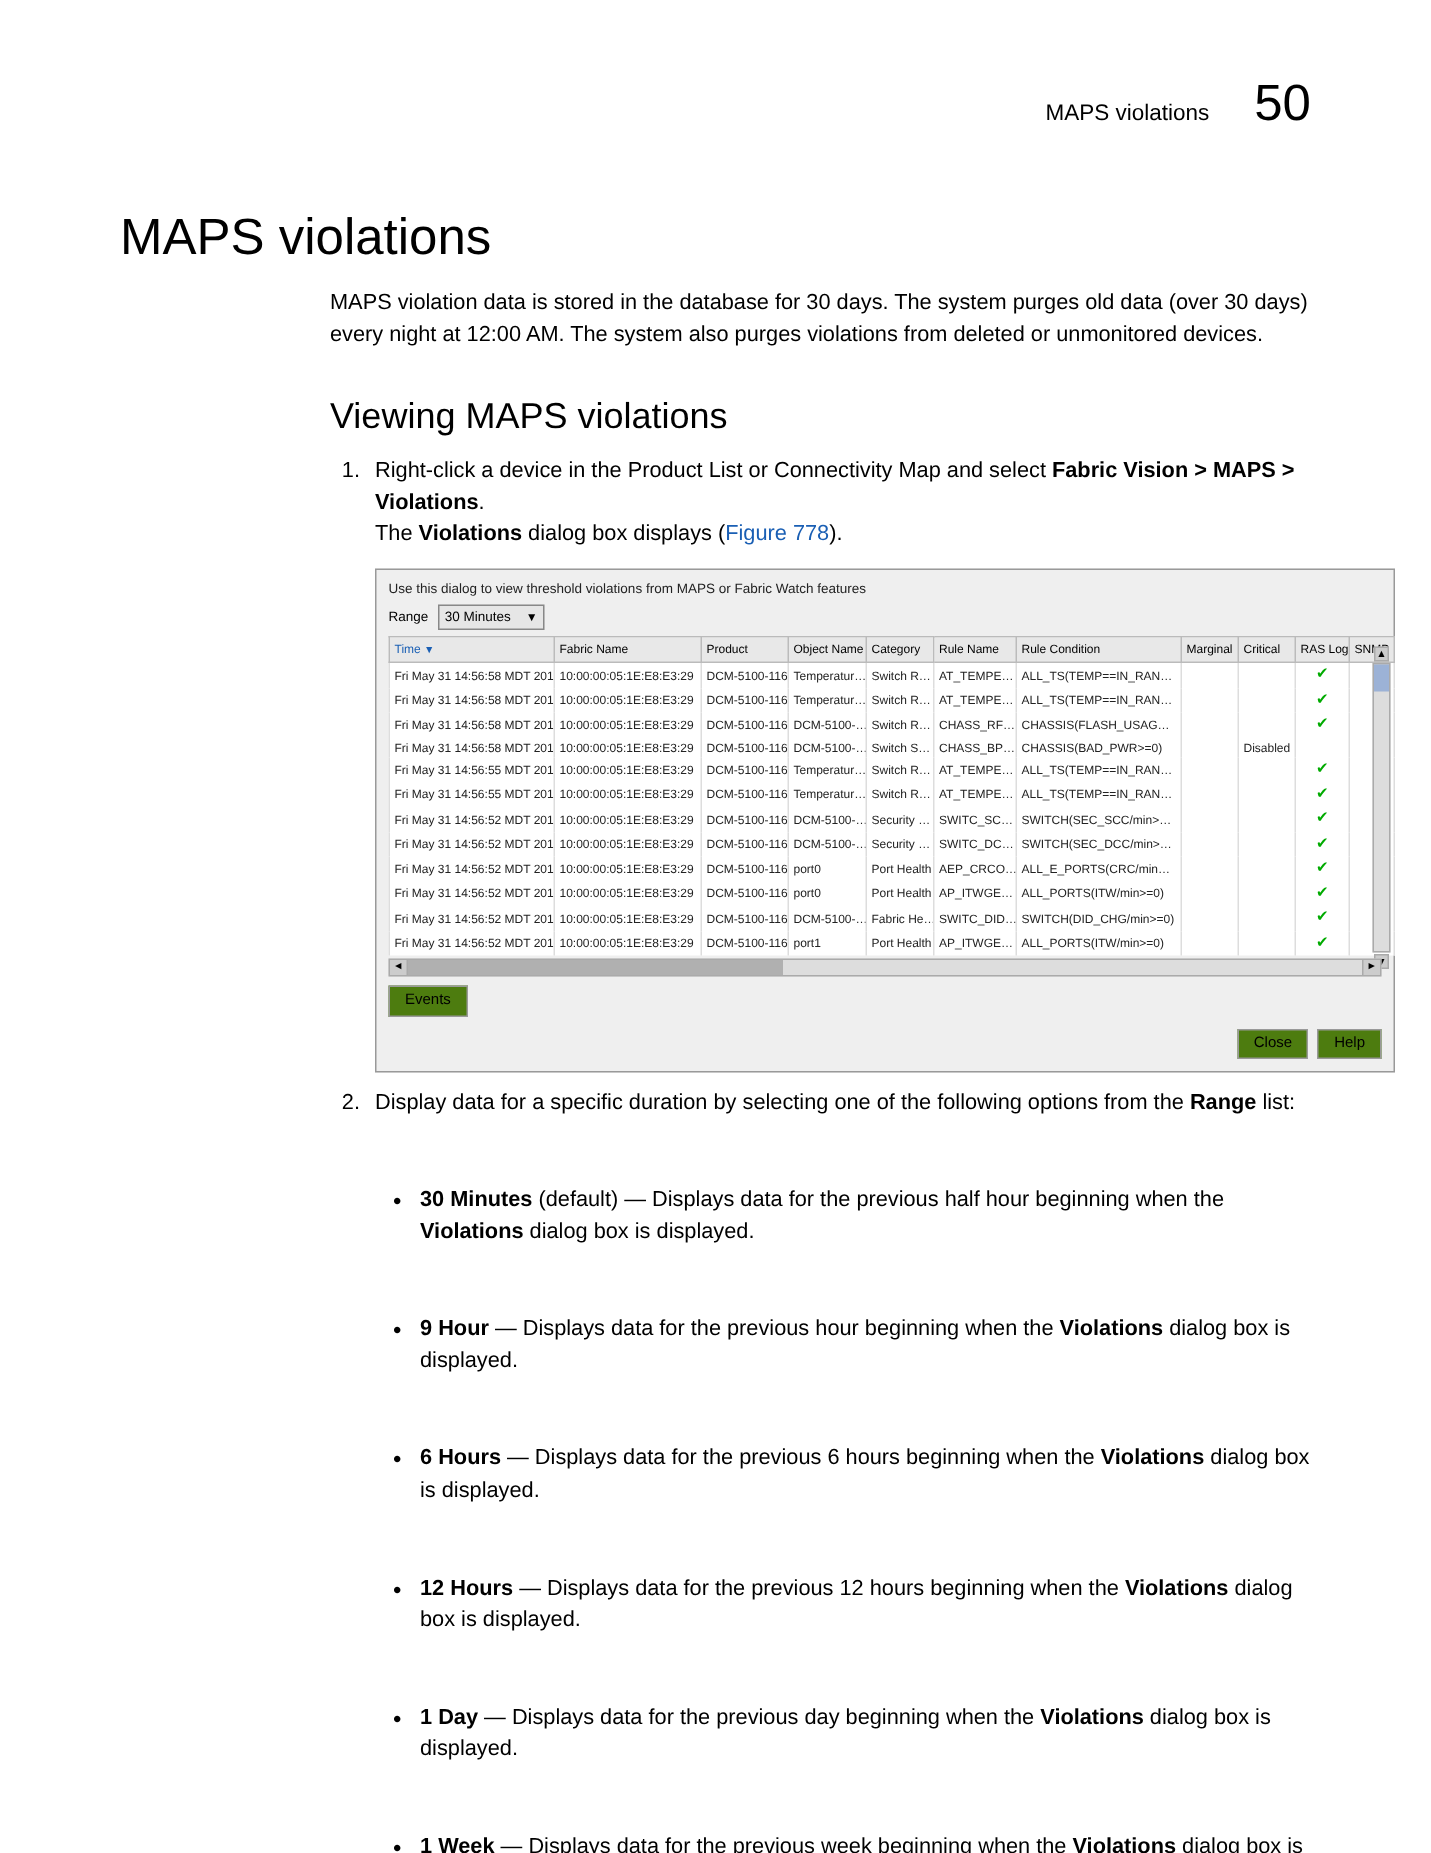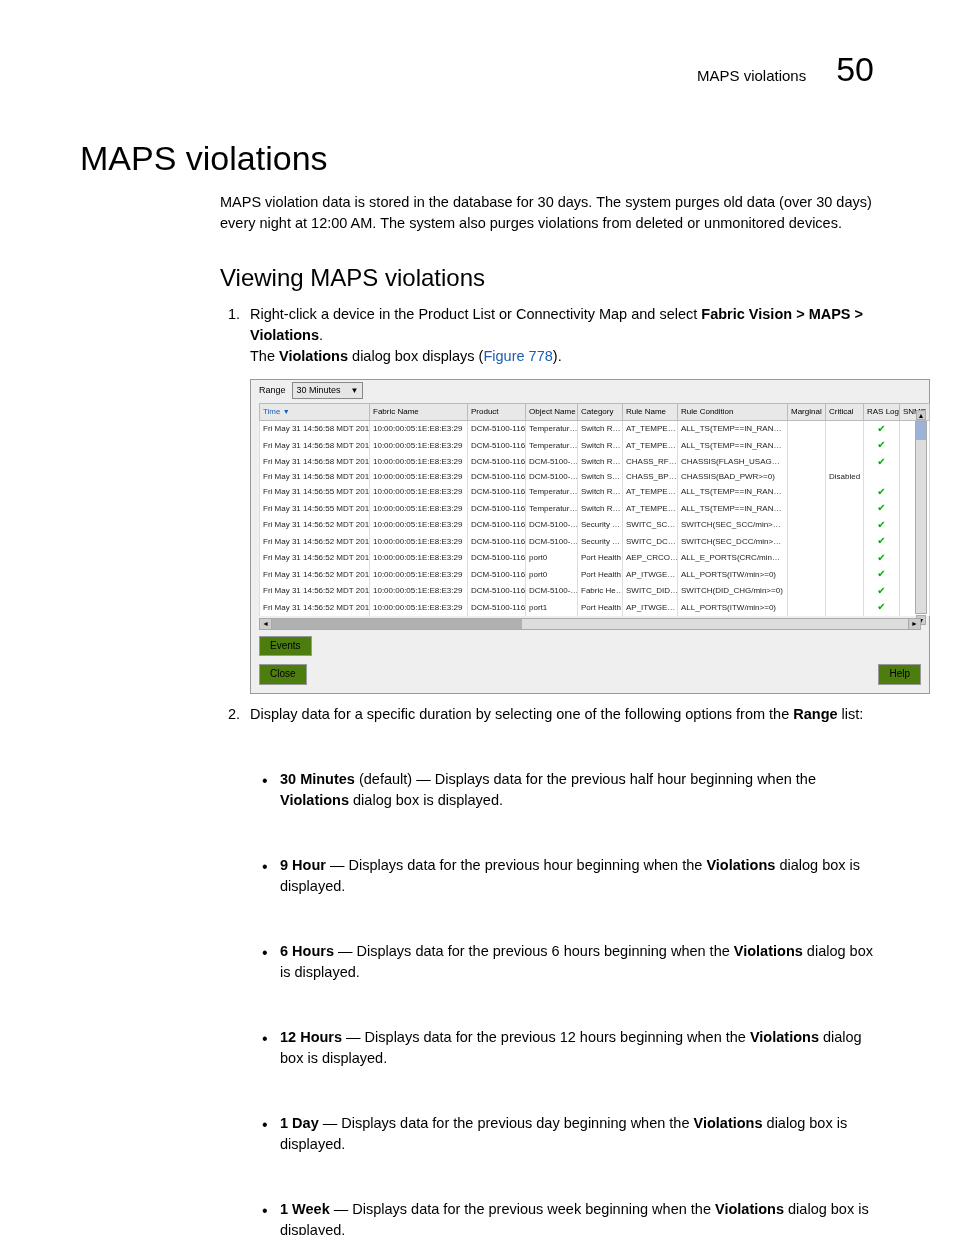--- a/index.html
+++ b/index.html
@@ -114,21 +114,21 @@
     font-size: 7px; text-align: center; line-height: 10px;
   }
   .hscroll .lh { left: 0; border-right: 1px solid #aaa; }
   .hscroll .rh { right: 0; border-left: 1px solid #aaa; }
   .hscroll .hthumb { position: absolute; top: 0; bottom: 0; left: 12px; width: 250px; background: #b0b0b0; }
   .btn {
     display: inline-block; background: #4d7c0f; border: 1px solid #999;
     padding: 2px 10px; font-size: 10px;
   }
   .events-btn { margin: 6px 0 0 8px; }
-  .footerbtns { display: flex; justify-content: space-between; gap: 6px; padding: 8px 8px 0 8px; }
+  .footerbtns { display: flex; justify-content: flex-end; gap: 6px; padding: 8px 8px 0 8px; }
 </style>
 </head>
 <body>
 
 <div class="header-line">
   <span class="header-title">MAPS violations</span>
   <span class="chapter-num">50</span>
 </div>
 
 <h1>MAPS violations</h1>
@@ -140,20 +140,21 @@
 
   <ol>
     <li>
       <span>Right-click a device in the Product List or Connectivity Map and select </span><b>Fabric Vision &gt; MAPS &gt; Violations</b><span>.</span>
       <p style="">
         <span>The </span><b>Violations</b><span> dialog box displays (</span><span class="link">Figure 778</span><span>).</span>
       </p>
 
       
       <div class="fig">
+        <div class="topline">Use this dialog to view threshold violations from MAPS or Fabric Watch features</div>
         <div class="rangerow">
           <span>Range</span>
           <span class="range-select">
             <span>30 Minutes</span>
             <span class="arrow">▼</span>
           </span>
         </div>
         <div class="tbl-wrap">
           <table class="sgrid" id="viol-table">
             <colgroup>

